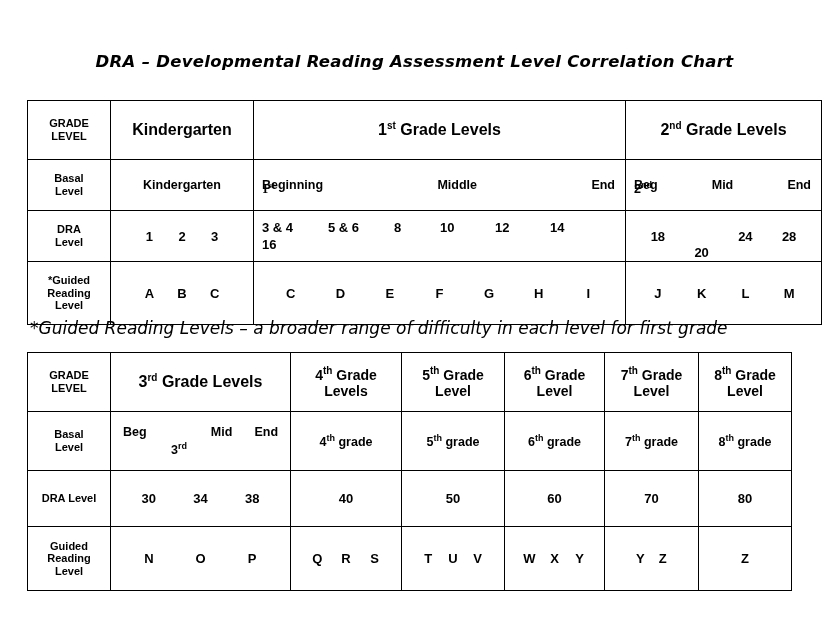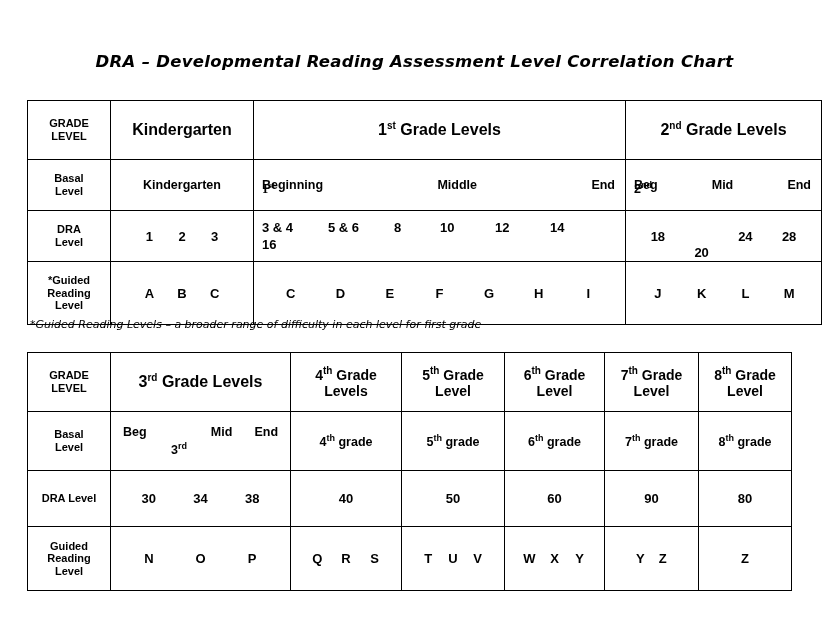--- a/index.html
+++ b/index.html
@@ -66,21 +66,21 @@
     font-weight: bold;
   }
   .cell-normal {
     font-size: 12.5px;
     font-weight: bold;
   }
   .note {
     position: absolute;
     font-family: "DejaVu Sans", sans-serif;
     font-style: italic;
-    font-size: 11px;
+    font-size: 17px;
     color: #000;
   }
   .sup {
     font-size: 9px;
     vertical-align: super;
   }
   .flexrow {
     display: flex;
     height: 100%;
     align-items: center;
@@ -304,21 +304,21 @@
         <td>
           <div class="flexrow" style="padding:0 12px;align-items:center;">
             <span class="cell ctr" style="flex:1;">30</span>
             <span class="cell ctr" style="flex:1;">34</span>
             <span class="cell ctr" style="flex:1;">38</span>
           </div>
         </td>
         <td class="cell ctr">40</td>
         <td class="cell ctr">50</td>
         <td class="cell ctr">60</td>
-        <td class="cell ctr">90</td>
+        <td class="cell ctr">70</td>
         <td class="cell ctr">80</td>
       </tr>
 
       <tr>
         <td class="hdr" style="height:63px;">
           <div>Guided</div>
           <div>Reading</div>
           <div>Level</div>
         </td>
         <td>

